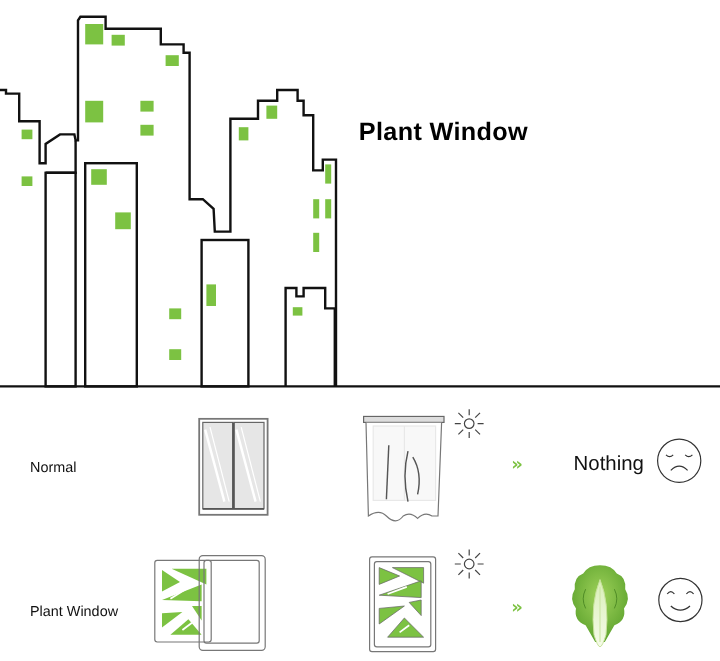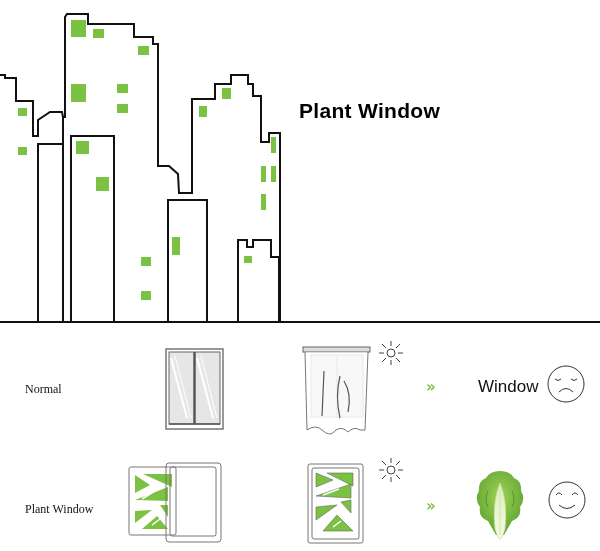--- a/index.html
+++ b/index.html
@@ -1,20 +1,20 @@
 <!DOCTYPE html>
 <html><head>
 <meta charset="utf-8">
 <style>
   html,body{margin:0;padding:0;background:#ffffff;}
   body{width:600px;height:551px;position:relative;overflow:hidden;font-family:"Liberation Sans",sans-serif;}
   .abs{position:absolute;}
   #skyline{position:absolute;left:0;top:0;}
   #title{position:absolute;left:299px;top:99px;font-family:"Liberation Sans",sans-serif;font-weight:bold;font-size:21px;color:#000;letter-spacing:0.3px;}
-  .row-label{position:absolute;font-family:Liberation Serif, serif;font-size:12px;color:#111;}
+  .row-label{position:absolute;font-family:Liberation Sans, sans-serif;font-size:12px;color:#111;}
   .result-text{position:absolute;font-family:"Liberation Sans",sans-serif;font-size:17px;color:#111;}
   .chev{position:absolute;font-family:"DejaVu Sans",sans-serif;font-size:15px;font-weight:bold;color:#7cc242;letter-spacing:-3px;}
   svg{display:block;}
 </style>
 </head>
 <body>
 
 <svg id="skyline" width="600" height="330" viewBox="0 0 600 330">
   <g fill="none" stroke="#111" stroke-width="2" stroke-linejoin="miter">
 
@@ -90,21 +90,21 @@
     <line x1="3" y1="14" x2="8" y2="14"></line>
       <line x1="22" y1="14" x2="27" y2="14"></line>
     <line x1="6" y1="5" x2="10" y2="9"></line>
       <line x1="20" y1="19" x2="24" y2="23"></line>
     <line x1="24" y1="5" x2="20" y2="9"></line>
       <line x1="10" y1="19" x2="6" y2="23"></line>
   </g>
 </svg>
 
 <div class="chev" style="left:426px;top:378px;">»</div>
-<div class="result-text" style="left:478px;top:377px;">Window</div>
+<div class="result-text" style="left:478px;top:377px;">Nothing</div>
 
 <svg class="abs" style="left:546px;top:364px;" width="40" height="40">
   <circle cx="20" cy="20" r="18" fill="none" stroke="#333" stroke-width="1"></circle>
   <path d="M9,15 Q12,18 15,15" fill="none" stroke="#333" stroke-width="1"></path>
   <path d="M25,15 Q28,18 31,15" fill="none" stroke="#333" stroke-width="1"></path>
   <path d="M13,28 Q20,21 27,28" fill="none" stroke="#333" stroke-width="1"></path>
 </svg>
 
 <div class="row-label" style="left:25px;top:502px;">Plant Window</div>
 

